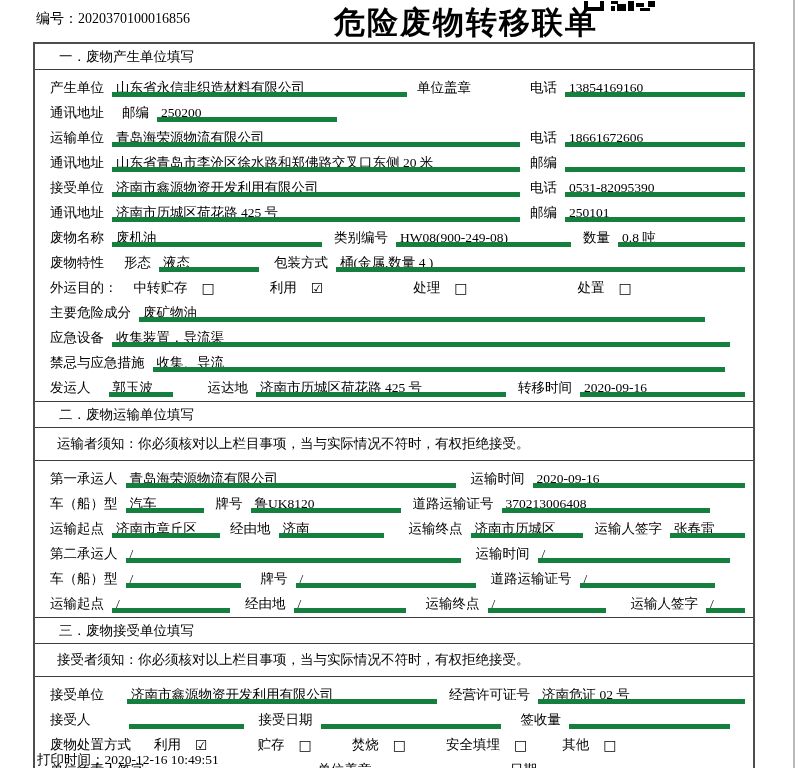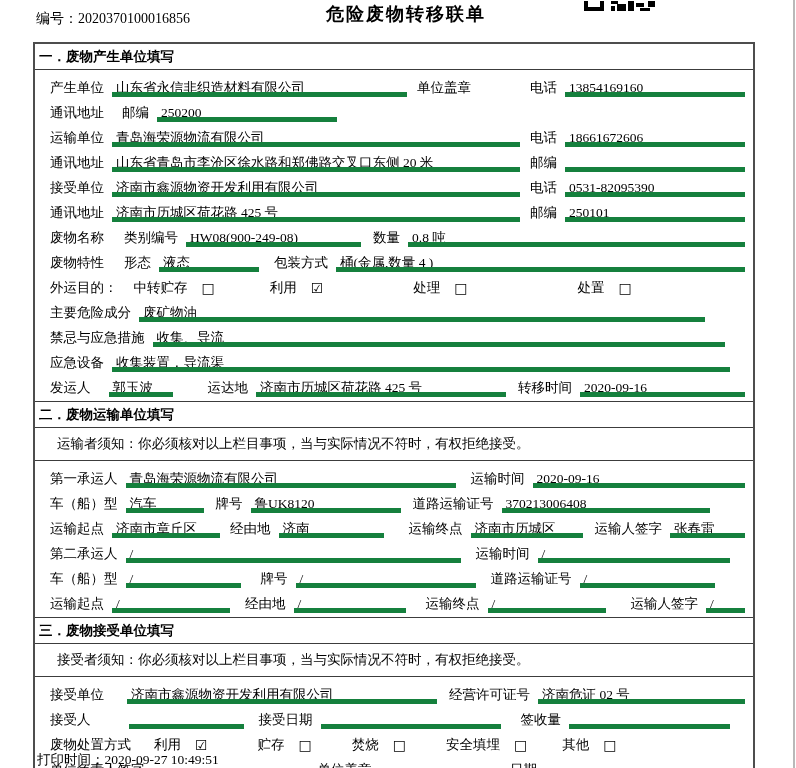--- a/index.html
+++ b/index.html
@@ -3,33 +3,33 @@
 <meta charset="utf-8">
 <style>
   html,body{margin:0;padding:0;}
   body{
     width:796px;height:768px;background:#ffffff;color:#000;
     font-family:"Liberation Serif","DejaVu Serif",serif;
     font-size:13.5px;position:relative;overflow:hidden;
   }
   .serial{position:absolute;left:36px;top:10px;font-size:14px;white-space:nowrap;}
   .doc-title{
-    position:absolute;left:326px;top:2px;font-size:18px;font-weight:700;
+    position:absolute;left:334px;top:2px;font-size:31px;font-weight:700;
     font-family:"Liberation Sans","DejaVu Sans",sans-serif;letter-spacing:2px;white-space:nowrap;
   }
   .qr{position:absolute;left:584px;top:0;}
   .edge{position:absolute;right:1px;top:0;width:2px;height:768px;background:#b9b9b9;}
 
   .box{
     position:absolute;left:33px;top:42px;width:722px;box-sizing:border-box;
     border:2px solid #4d4d4d;background:#fff;
   }
   .sec-h{
-    font-family:"Liberation Sans","DejaVu Sans",sans-serif;font-weight:700;font-size:13.5px;
-    padding:4px 6px 3px 4px;border-bottom:1.5px solid #3c3c3c;
+    font-family:"Liberation Sans","DejaVu Sans",sans-serif;font-weight:400;font-size:13.5px;
+    padding:4px 6px 3px 24px;border-bottom:1.5px solid #3c3c3c;
   }
   .sec-h.mid{border-top:1.5px solid #3c3c3c;}
   .notice{padding:7px 6px 7px 22px;border-bottom:1.5px solid #3c3c3c;}
   .rows{padding:3px 8px 3px 15px;}
   .r{display:flex;align-items:flex-end;height:24px;padding-bottom:1px;}
   .l{white-space:nowrap;line-height:18px;margin-right:8px;}
   .u{
     border-bottom:5px solid #15803d;height:18px;line-height:18px;white-space:nowrap;
     padding:0 4px;box-sizing:border-box;overflow:hidden;
   }
@@ -110,20 +110,21 @@
 
     <div class="r">
       <span class="l">通讯地址</span>
       <span class="u grow">济南市历城区荷花路 425 号</span>
       <span class="l ml10">邮编</span>
       <span class="u" style="width:180px">250101</span>
     </div>
 
     <div class="r">
       <span class="l">废物名称</span>
+      <span class="u" style="width:210px">废机油</span>
       <span class="l ml12">类别编号</span>
       <span class="u" style="width:175px">HW08(900-249-08)</span>
       <span class="l ml12">数量</span>
       <span class="u grow">0.8 吨</span>
     </div>
 
     <div class="r">
       <span class="l">废物特性</span>
       <span class="l ml12">形态</span>
       <span class="u" style="width:100px">液态</span>
@@ -142,27 +143,27 @@
       <span class="l ml110">处置</span>
       <span class="cb">□</span>
     </div>
 
     <div class="r">
       <span class="l">主要危险成分</span>
       <span class="u grow mr40">废矿物油</span>
     </div>
 
     <div class="r">
+      <span class="l">应急设备</span>
+      <span class="u grow mr15">收集装置，导流渠</span>
+    </div>
+
+    <div class="r">
       <span class="l">禁忌与应急措施</span>
       <span class="u grow mr20">收集、导流</span>
-    </div>
-
-    <div class="r">
-      <span class="l">应急设备</span>
-      <span class="u grow mr15">收集装置，导流渠</span>
     </div>
 
     <div class="r">
       <span class="l">发运人</span>
       <span class="u ml10" style="width:64px">郭玉波</span>
       <span class="l ml35">运达地</span>
       <span class="u" style="width:250px">济南市历城区荷花路 425 号</span>
       <span class="l ml12">转移时间</span>
       <span class="u grow">2020-09-16</span>
     </div>
@@ -265,13 +266,13 @@
       <span class="l">单位负责人签字</span>
       <span class="u ml30" style="width:115px"></span>
       <span class="l ml20">单位盖章</span>
       <span class="sp"></span>
       <span class="l">日期</span>
       <span class="u" style="width:200px"></span>
     </div>
   </div>
 </div>
 
-<div class="footer"><span>打印时间：</span><span>2020-09-27 10:49:51</span></div>
+<div class="footer"><span>打印时间：</span><span>2020-12-16 10:49:51</span></div>
 
 </body></html>

